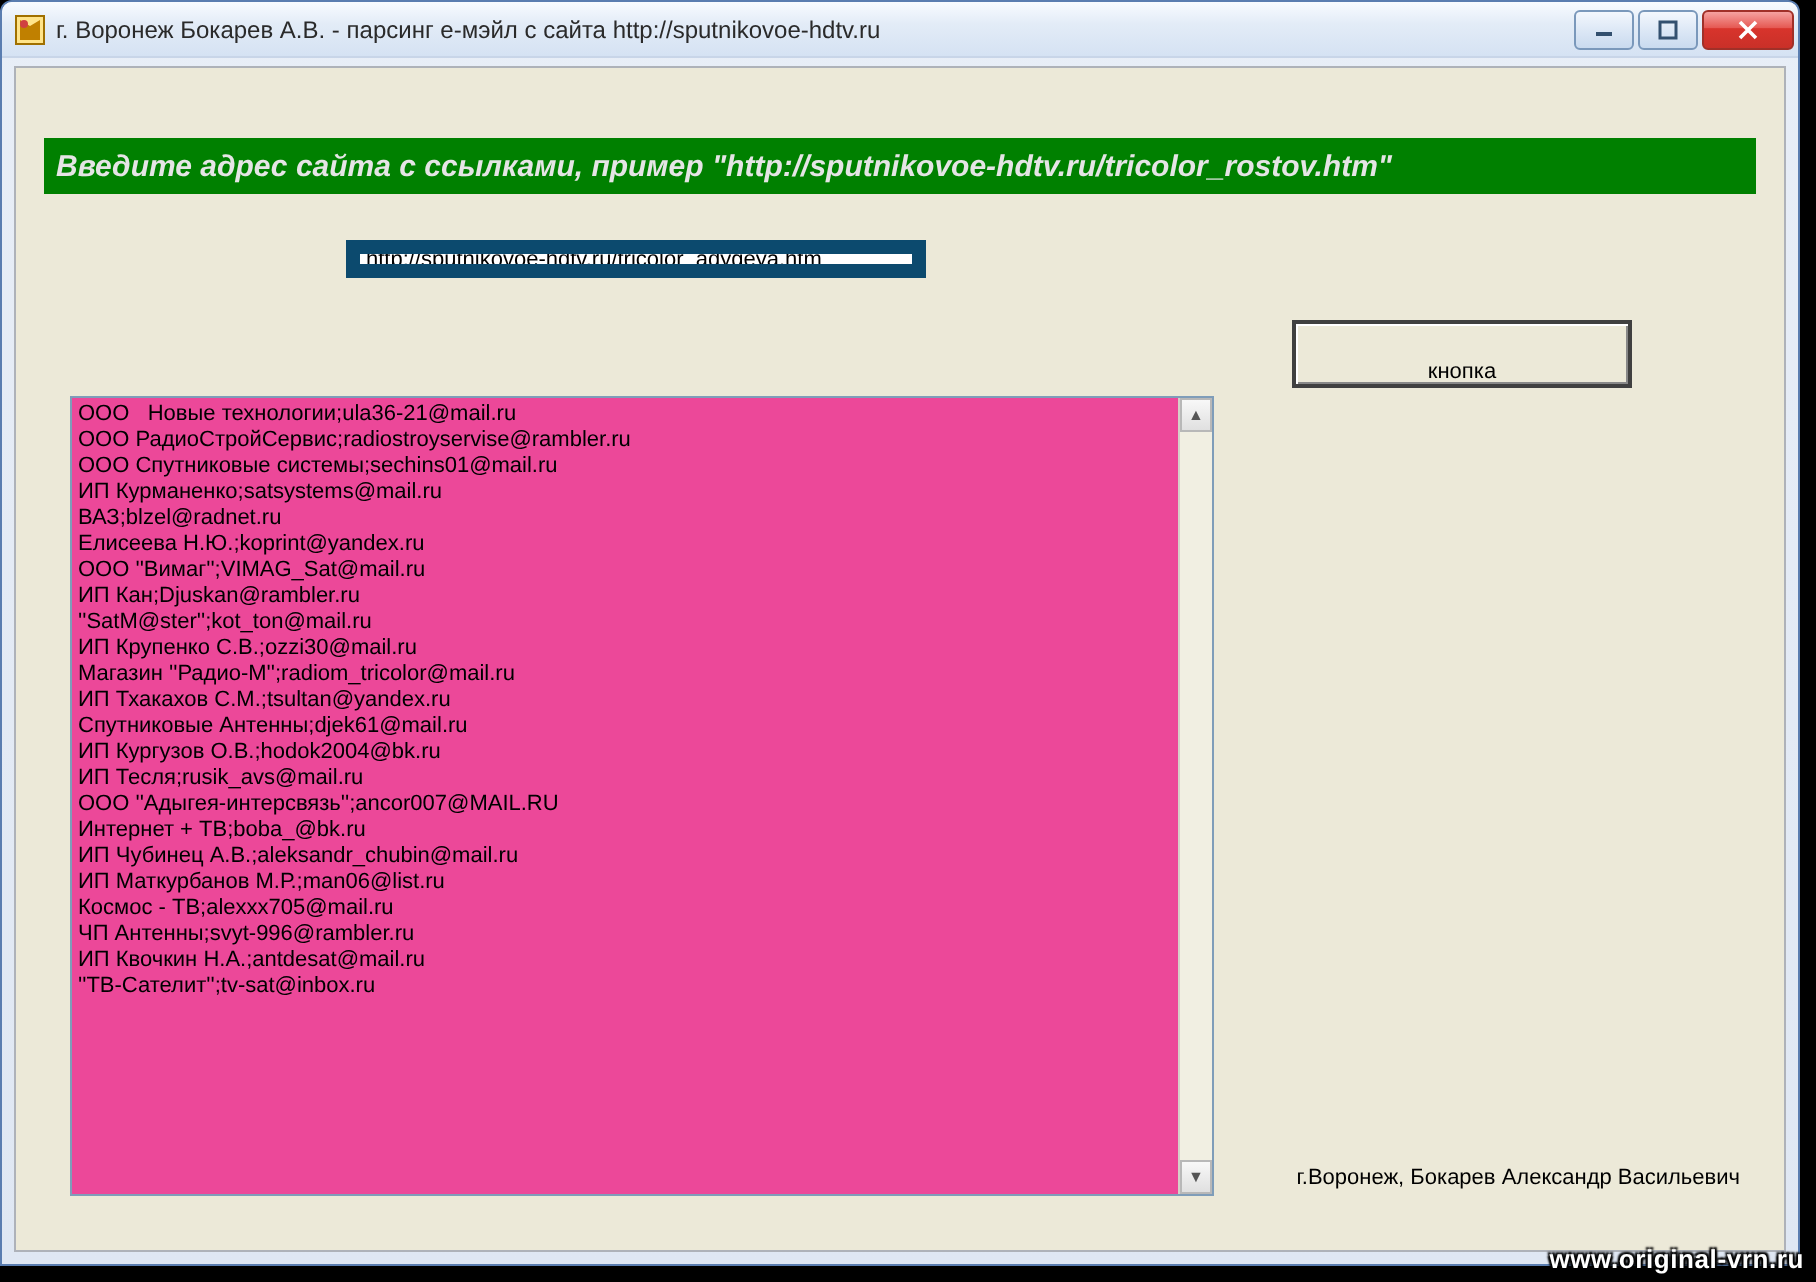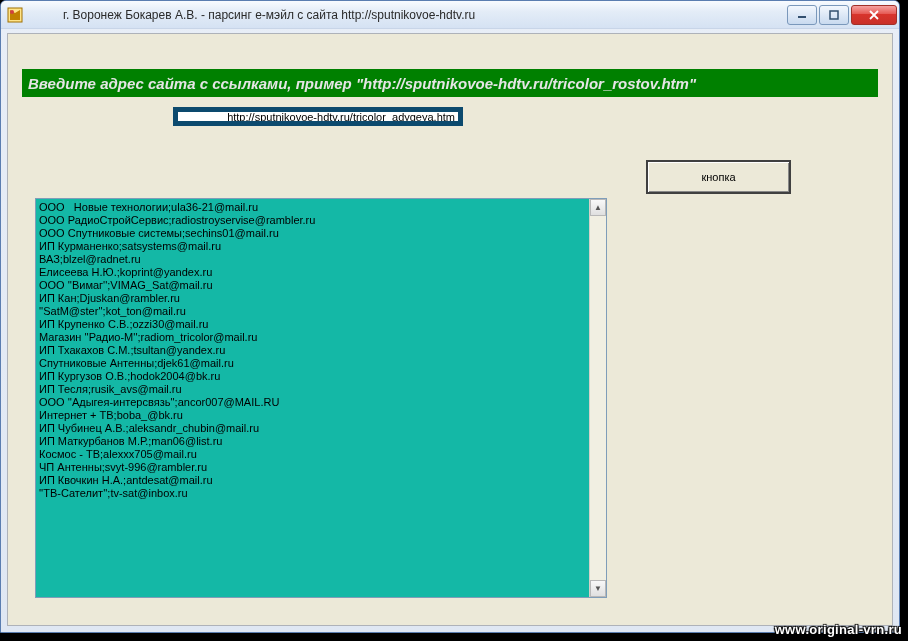--- a/index.html
+++ b/index.html
@@ -21,21 +21,20 @@
     box-shadow: 0 0 4px rgba(0,0,0,0.5);
   }
   .titlebar {
     height: 28px;
     background: linear-gradient(to bottom, #f8fbff 0%, #e3ecf7 40%, #d5e2f3 100%);
     border-bottom: 1px solid #c8d5e8;
     border-radius: 5px 5px 0 0;
     display: flex;
     align-items: center;
     padding: 0 2px 0 6px;
-    gap: 35px;
   }
   .app-icon {
     width: 16px; height: 16px;
     margin-right: 5px;
     display: inline-flex;
     align-items: center;
     justify-content: center;
   }
   .title-text {
     flex: 1;
@@ -87,49 +86,48 @@
     font-weight: bold;
     font-style: italic;
     display: flex;
     align-items: center;
     padding: 0 6px;
     white-space: nowrap;
     overflow: hidden;
   }
   .url-input {
     position: absolute;
-    left: 165px; top: 73px;
+    left: 165px; top: 86px;
     width: 290px; height: 19px;
-    border: 5px solid #0c4a6e;
+    border: 7px solid #0c4a6e;
     background: #fff;
     font-family: Tahoma, Arial, sans-serif;
     font-size: 11px;
     padding: 1px 3px;
-    text-align: right;
   }
   .go-button {
     position: absolute;
     left: 638px; top: 126px;
-    width: 145px; height: 34px;
+    width: 170px; height: 34px;
     background: #ece9d8;
     border: 2px solid #404040;
     font-family: Tahoma, Arial, sans-serif;
     font-size: 11px;
     cursor: default;
     display:flex;
-    align-items:center;
+    align-items:flex-end;
     justify-content:center;
     box-shadow: inset 1px 1px 0 #fff, inset -1px -1px 0 #888;
   }
   .memo-wrap {
     position: absolute;
     left: 27px; top: 164px;
     width: 572px; height: 400px;
     border: 1px solid #7f9db9;
-    background: #14b8a6;
+    background: #ec4899;
     display: flex;
   }
   .memo {
     flex: 1;
     padding: 2px 3px;
     font-family: Tahoma, Arial, sans-serif;
     font-size: 11px;
     line-height: 13px;
     color: #000;
     white-space: pre;
@@ -235,17 +233,18 @@
 ЧП Антенны;svyt-996@rambler.ru
 ИП Квочкин Н.А.;antdesat@mail.ru
 ''ТВ-Сателит'';tv-sat@inbox.ru</div>
       <div class="memo-scroll">
         <div class="scroll-btn">▲</div>
         <div class="scroll-track"></div>
         <div class="scroll-btn">▼</div>
       </div>
     </div>
 
+    <div class="footer-label">г.Воронеж, Бокарев Александр Васильевич</div>
 
   </div>
 </div>
 
 <div class="watermark">www.original-vrn.ru</div>
 
 </body></html>

